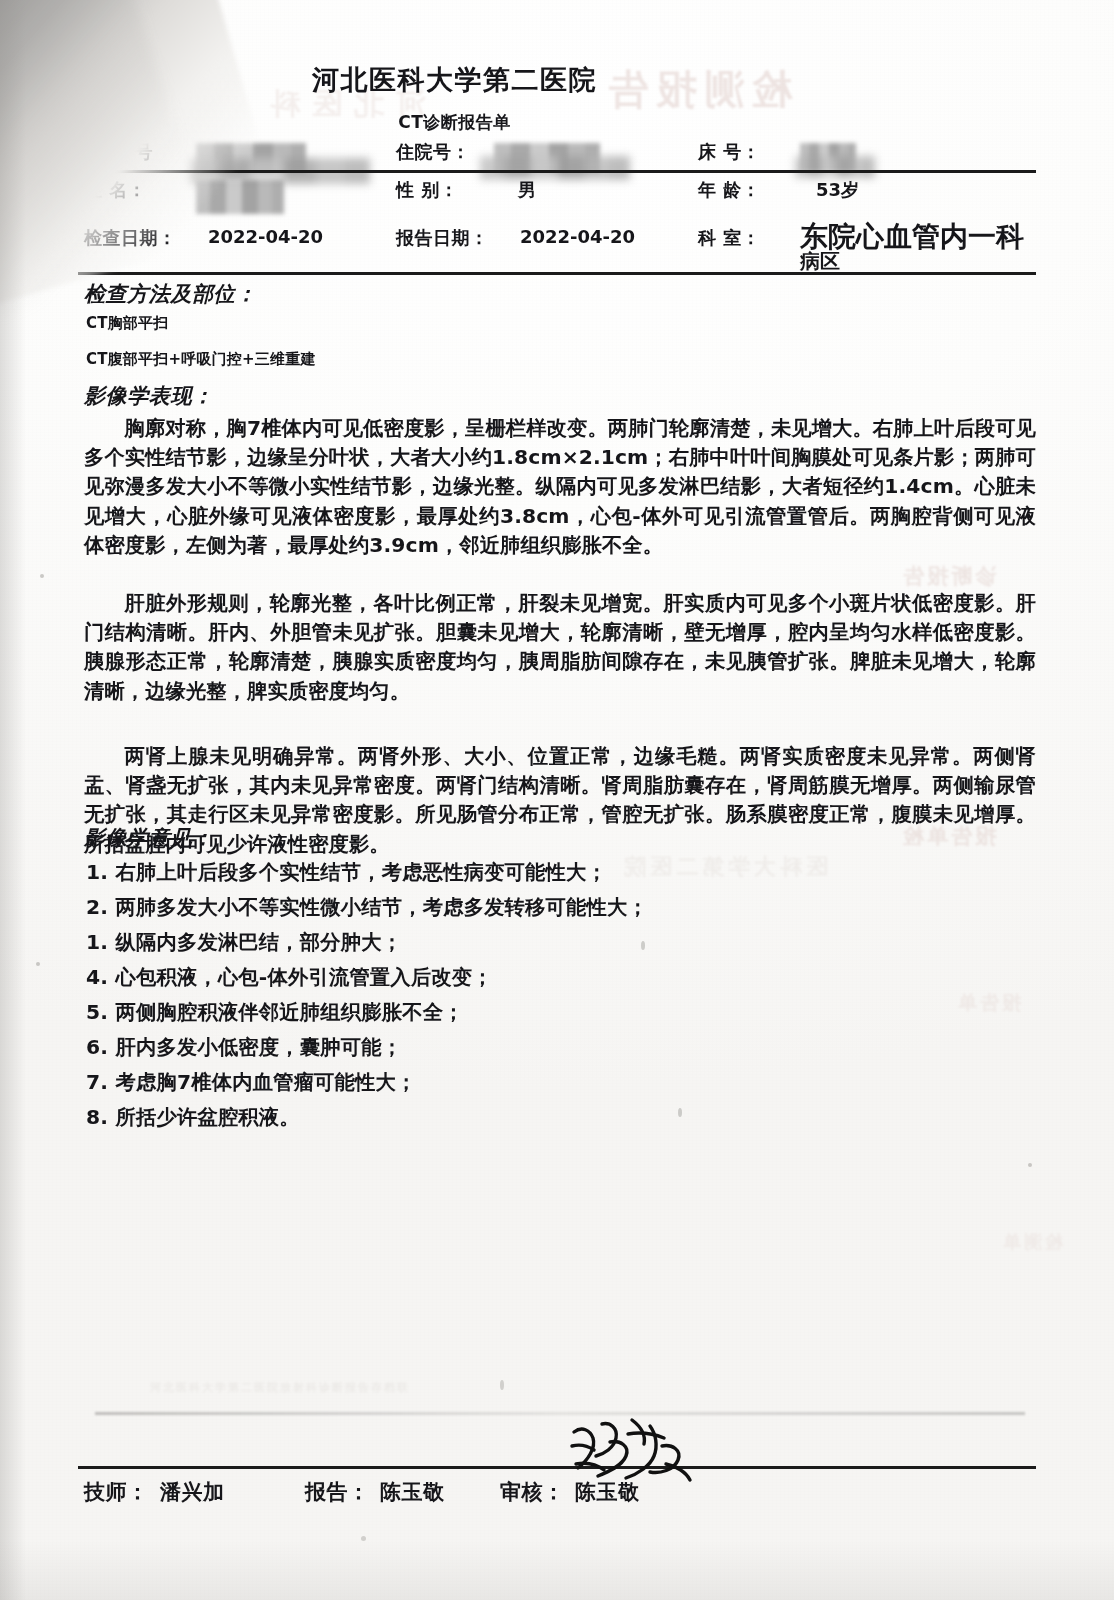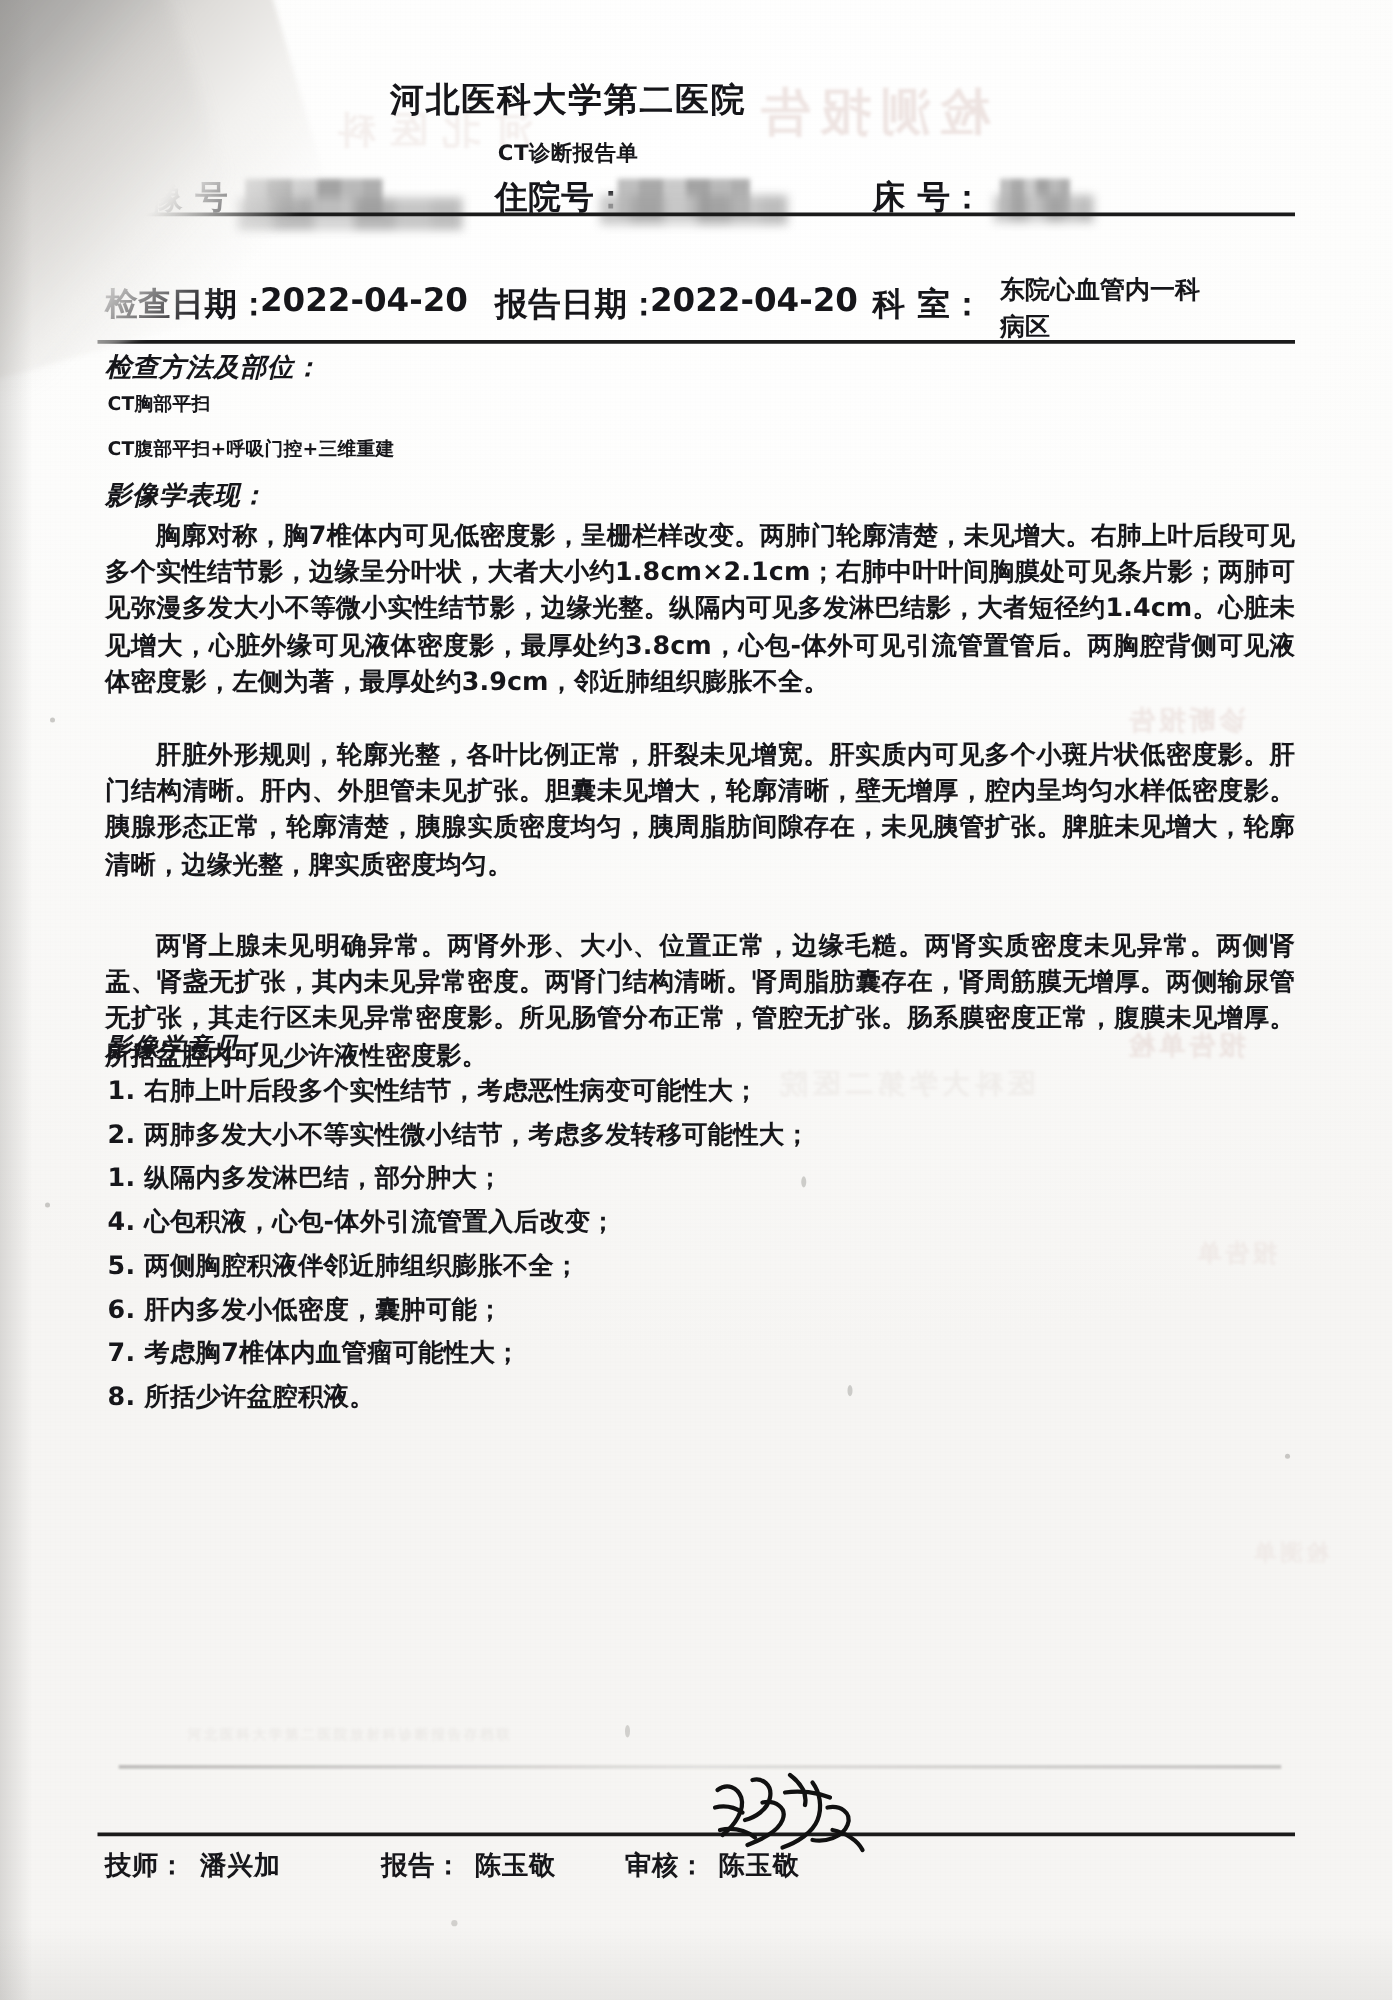--- a/index.html
+++ b/index.html
@@ -121,21 +121,21 @@
     position: absolute;
     left: 78px;
     width: 958px;
     height: 3px;
     background: #1b1b1b;
   }
 
   .fieldrow { position: absolute; left: 0; width: 1114px; height: 34px; }
   .fld {
     position: absolute;
-    font-size: 26px;
+    font-size: 18px;
     font-weight: 700;
     white-space: nowrap;
     letter-spacing: .5px;
   }
   .val { font-weight: 700; letter-spacing: 0; }
 
   
   .redact {
     position: absolute;
     background:
@@ -262,28 +262,36 @@
       <span class="fld" style="left:698px;top:0;">床    号：</span>
       <span class="redact" style="left:800px;top:3px;width:56px;height:28px;"></span>
     </div>
 
     <span class="redact soft" style="left:190px;top:158px;width:180px;height:26px;"></span>
     <span class="redact soft" style="left:480px;top:156px;width:150px;height:24px;"></span>
     <span class="redact soft" style="left:795px;top:156px;width:80px;height:22px;"></span>
 
     <div class="rule" style="top:170px;"></div>
 
+    <div class="fieldrow" style="top:178px;">
+      <span class="fld" style="left:84px;top:0;">姓    名：</span>
+      <span class="redact" style="left:196px;top:2px;width:88px;height:34px;"></span>
+      <span class="fld" style="left:396px;top:0;">性    别：</span>
+      <span class="fld val" style="left:518px;top:0;">男</span>
+      <span class="fld" style="left:698px;top:0;">年    龄：</span>
+      <span class="fld val" style="left:816px;top:0;">53岁</span>
+    </div>
 
     <div class="fieldrow" style="top:226px;height:56px;">
       <span class="fld" style="left:84px;top:0;">检查日期：</span>
       <span class="fld val" style="left:208px;top:0;">2022-04-20</span>
       <span class="fld" style="left:396px;top:0;">报告日期：</span>
       <span class="fld val" style="left:520px;top:0;">2022-04-20</span>
       <span class="fld" style="left:698px;top:0;">科    室：</span>
-      <span class="fld val" style="left:800px;top:-8px;font-size:20px;">东院心血管内一科</span>
+      <span class="fld val" style="left:800px;top:-8px;font-size:28px;">东院心血管内一科</span>
       <span class="fld val" style="left:800px;top:22px;font-size:20px;">病区</span>
     </div>
 
     <div class="rule" style="top:272px;"></div>
 
     <div class="section-label" style="left:84px;top:280px;">检查方法及部位：</div>
     <div class="method-line" style="top:314px;">CT胸部平扫</div>
     <div class="method-line" style="top:350px;">CT腹部平扫+呼吸门控+三维重建</div>
 
     <div class="section-label" style="left:84px;top:382px;">影像学表现：</div>

